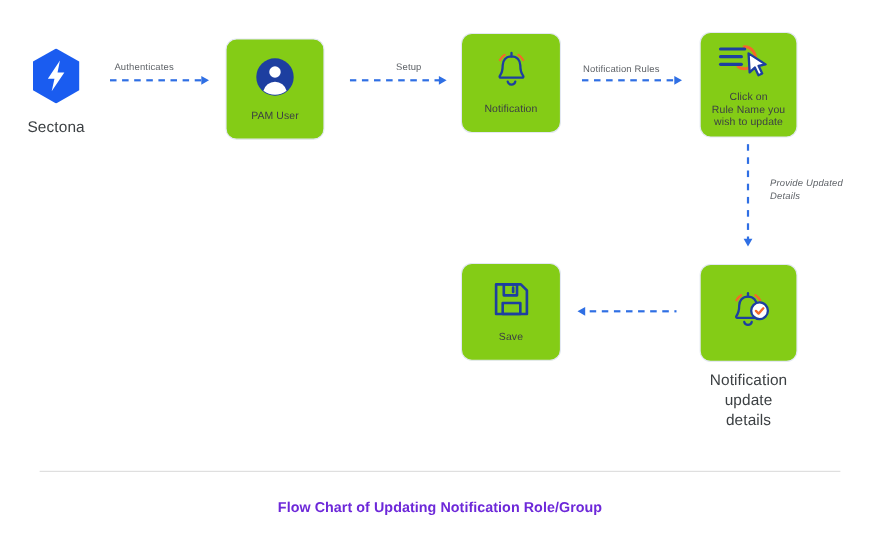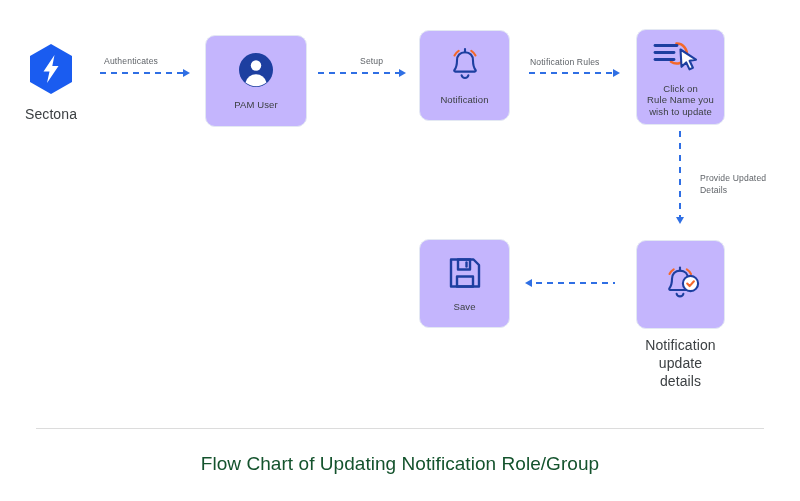--- a/index.html
+++ b/index.html
@@ -24,21 +24,21 @@
 
   
   .node {
     position: absolute;
     display: flex;
     flex-direction: column;
     align-items: center;
   }
 
   .card {
-    background: #c4b5fd;
+    background: #84cc16;
     border: 1px solid #e3e8f3;
     border-radius: 10px;
     box-sizing: border-box;
     display: flex;
     flex-direction: column;
     align-items: center;
     justify-content: center;
   }
 
   .card-inner-label {
@@ -119,23 +119,23 @@
     right: 36px;
     top: 428px;
     height: 1px;
     background: #dcdcdc;
   }
   .footer-title {
     position: absolute;
     left: 0; right: 0;
     top: 453px;
     text-align: center;
-    font-size: 19px;
-    font-weight: normal;
-    color: #14532d;
+    font-size: 13px;
+    font-weight: bold;
+    color: #6d28d9;
     letter-spacing: .05px;
   }
 </style>
 </head>
 <body>
 
 <div class="canvas">
 
   <div class="node logo-node" style="left:22px; top:44px; width:58px;">
     <span>
@@ -145,21 +145,21 @@
       </svg>
     </span>
     <div class="outer-label">Sectona</div>
   </div>
 
   <div class="edge-label" style="left:104px; top:55px;">Authenticates</div>
   <div class="arrow-h" style="left:100px; top:72px; width:84px;"></div>
   <div class="arrow-head-r" style="left:183px; top:68.5px;"></div>
 
   <div class="node" style="left:205px; top:35px;">
-    <div class="card" style="width:102px; height:92px;">
+    <div class="card" style="width:90px; height:92px;">
       <span>
         <svg width="38" height="38" viewBox="0 0 38 38">
           <circle cx="19" cy="19" r="17" fill="#1d3fa0"></circle>
           <circle cx="19" cy="14.5" r="5.2" fill="#ffffff"></circle>
           <path d="M8.5 31.5a10.8 10.8 0 0 1 21 0 17 17 0 0 1-21 0Z" fill="#ffffff"></path>
         </svg>
       </span>
       <div class="card-inner-label">PAM User</div>
     </div>
   </div>
@@ -201,21 +201,21 @@
       <div class="card-inner-label">
         <span>Click on</span><br>
         <span>Rule Name you</span><br>
         <span>wish to update</span>
       </div>
     </div>
   </div>
 
   <div class="arrow-v" style="left:679px; top:131px; height:87px;"></div>
   <div class="arrow-head-d" style="left:675.5px; top:217px;"></div>
-  <div class="edge-label wrap" style="left:700px; top:172px;">
+  <div class="edge-label wrap" style="left:700px; top:160px;font-style:italic;">
     <span>Provide Updated</span>
     <span>Details</span>
   </div>
 
   <div class="node" style="left:636px; top:240px; width:89px;">
     <div class="card" style="width:89px; height:89px;">
       <span>
         <svg width="42" height="40" viewBox="0 0 42 40">
           <path d="M9.5 11a12 12 0 0 1 4.2-4.6" stroke="#f4682a" stroke-width="2.1" fill="none" stroke-linecap="round"></path>
           <path d="M31 11a12 12 0 0 0-4.2-4.6" stroke="#f4682a" stroke-width="2.1" fill="none" stroke-linecap="round"></path>

